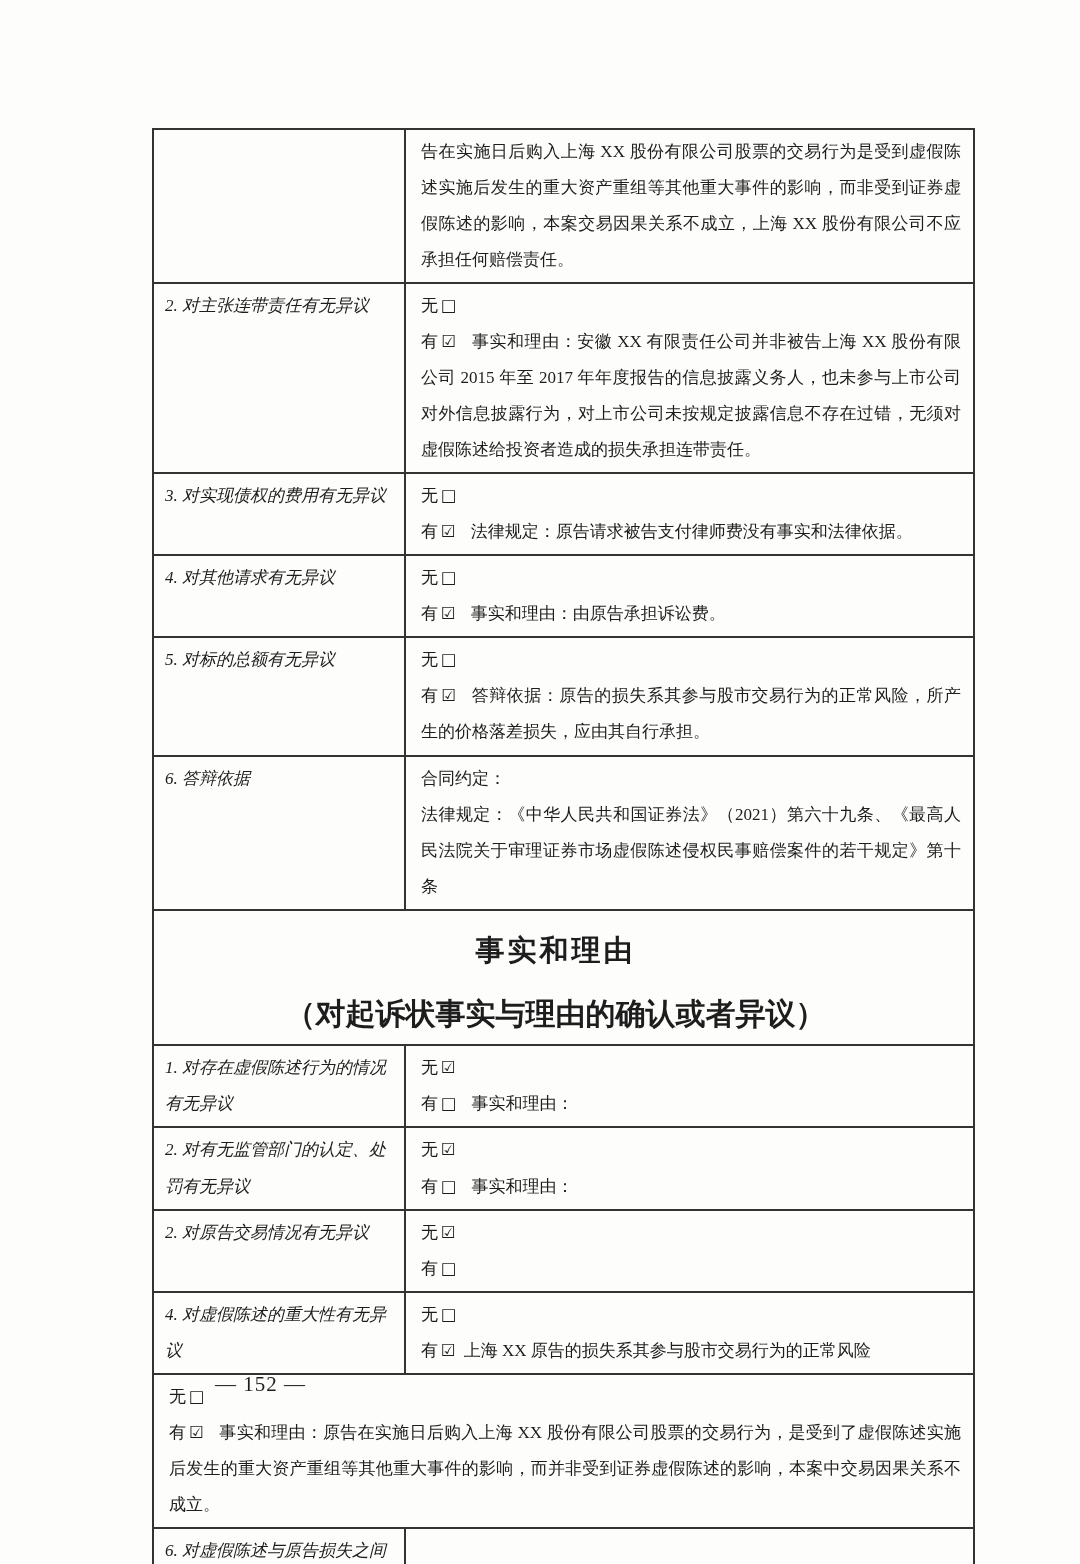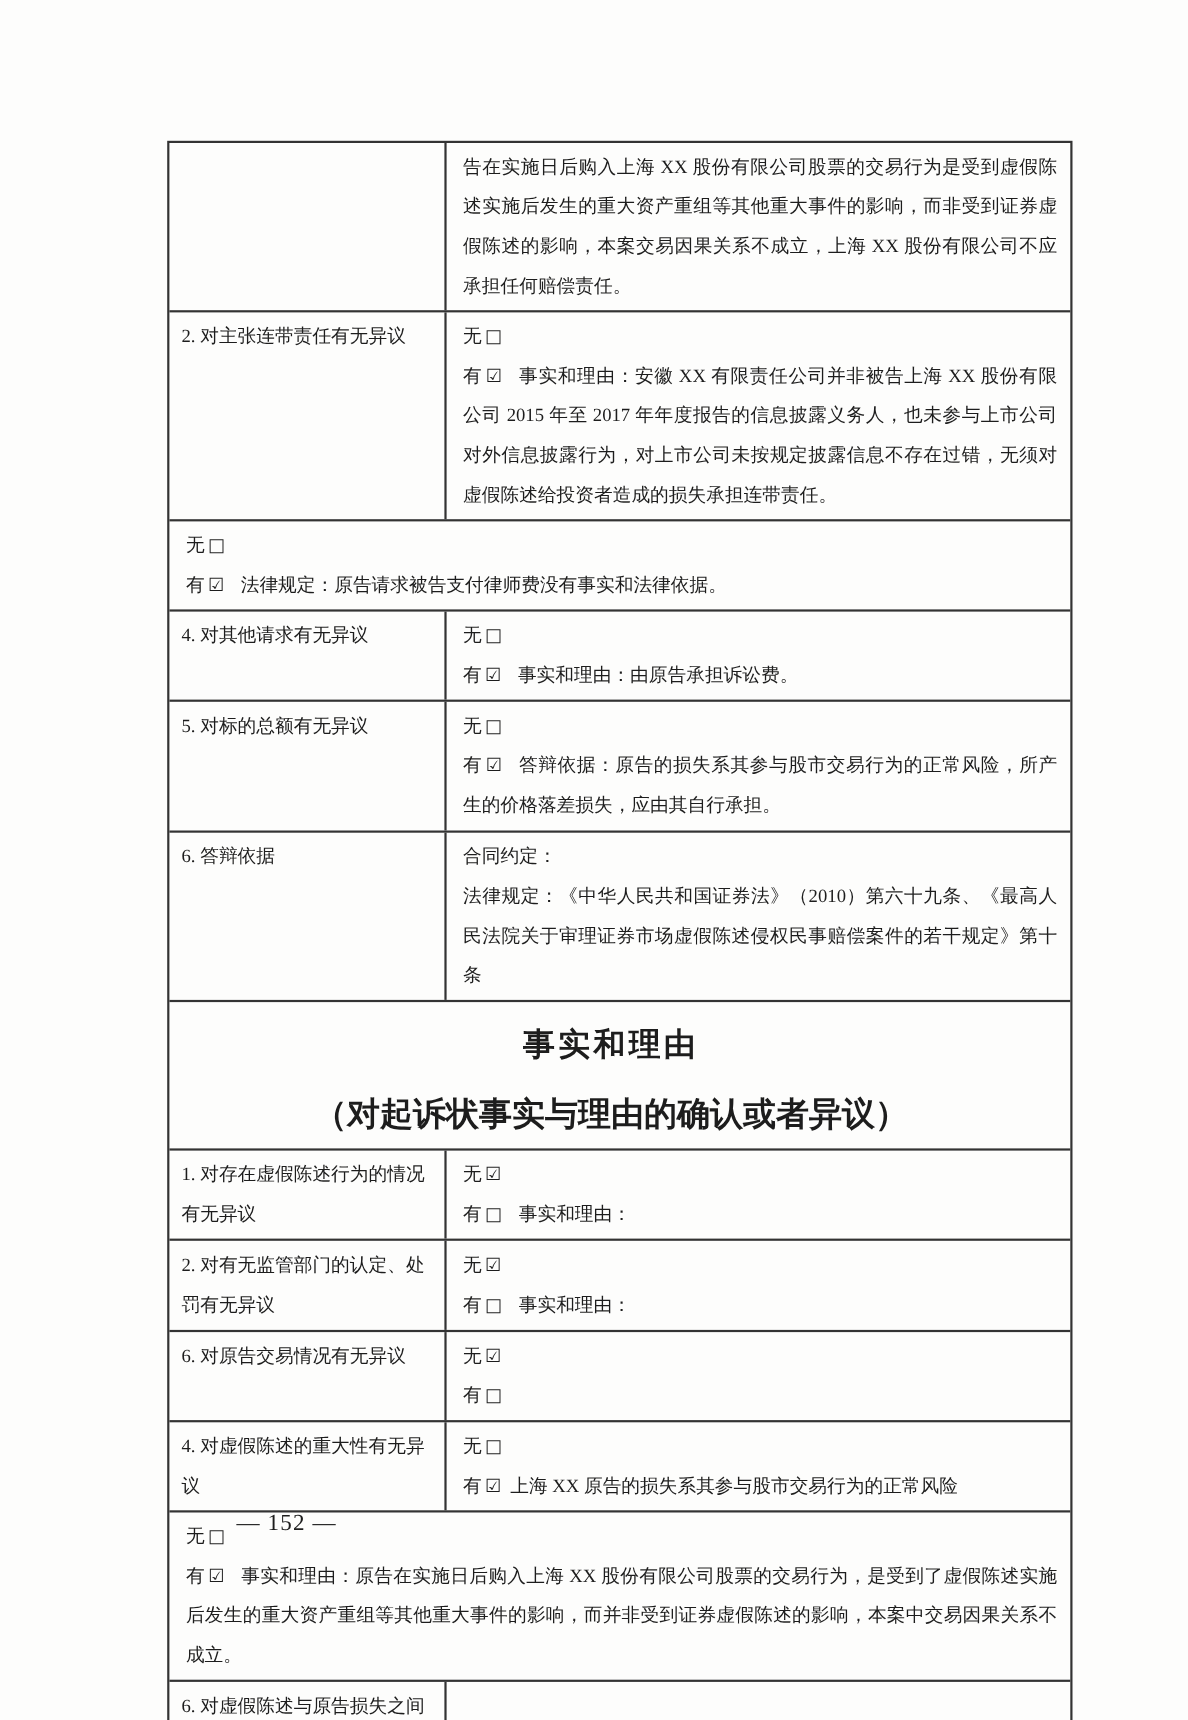--- a/index.html
+++ b/index.html
@@ -18,20 +18,21 @@
     border: 2px solid #333;
   }
   .row { display: flex; border-top: 2px solid #333; }
   .row:first-child { border-top: none; }
   .cell { font-size: 17px; line-height: 2.12; }
   .cell.label {
     flex: 0 0 252px;
     width: 252px;
     border-right: 2px solid #333;
     padding: 4px 10px 4px 11px;
+    font-style: italic;
   }
   .cell.ans {
     flex: 1;
     padding: 4px 12px 4px 15px;
   }
   .para { margin: 0; text-align: justify; }
   .line { white-space: nowrap; }
   .box {
     font-family: "DejaVu Sans", sans-serif;
     font-size: 16.5px;
@@ -78,20 +79,21 @@
 
   <div class="row" style="min-height:152px">
     <div class="cell label">2. 对主张连带责任有无异议</div>
     <div class="cell ans">
       <div class="line"><span>无</span><span class="box">□</span></div>
       <p class="para"><span>有</span><span class="box gap">☑</span><span>事实和理由：安徽 XX 有限责任公司并非被告上海 XX 股份有限公司 2015 年至 2017 年年度报告的信息披露义务人，也未参与上市公司对外信息披露行为，对上市公司未按规定披露信息不存在过错，无须对虚假陈述给投资者造成的损失承担连带责任。</span></p>
     </div>
   </div>
 
   <div class="row" style="min-height:74px">
+    <div class="cell label">3. 对实现债权的费用有无异议</div>
     <div class="cell ans">
       <div class="line"><span>无</span><span class="box">□</span></div>
       <p class="para"><span>有</span><span class="box gap">☑</span><span>法律规定：原告请求被告支付律师费没有事实和法律依据。</span></p>
     </div>
   </div>
 
   <div class="row" style="min-height:76px">
     <div class="cell label">4. 对其他请求有无异议</div>
     <div class="cell ans">
       <div class="line"><span>无</span><span class="box">□</span></div>
@@ -104,21 +106,21 @@
     <div class="cell ans">
       <div class="line"><span>无</span><span class="box">□</span></div>
       <p class="para"><span>有</span><span class="box gap">☑</span><span>答辩依据：原告的损失系其参与股市交易行为的正常风险，所产生的价格落差损失，应由其自行承担。</span></p>
     </div>
   </div>
 
   <div class="row" style="min-height:112px">
     <div class="cell label">6. 答辩依据</div>
     <div class="cell ans">
       <p class="para">合同约定：</p>
-      <p class="para">法律规定：《中华人民共和国证券法》（2010）第六十九条、《最高人民法院关于审理证券市场虚假陈述侵权民事赔偿案件的若干规定》第十条</p>
+      <p class="para">法律规定：《中华人民共和国证券法》（2021）第六十九条、《最高人民法院关于审理证券市场虚假陈述侵权民事赔偿案件的若干规定》第十条</p>
     </div>
   </div>
 
   <div class="header-row">
     <div class="hdr-title">事实和理由</div>
     <div class="hdr-sub">（对起诉状事实与理由的确认或者异议）</div>
   </div>
 
   <div class="row" style="min-height:72px">
     <div class="cell label">1. 对存在虚假陈述行为的情况有无异议</div>
@@ -130,21 +132,21 @@
 
   <div class="row" style="min-height:66px">
     <div class="cell label">2. 对有无监管部门的认定、处罚有无异议</div>
     <div class="cell ans">
       <div class="line"><span>无</span><span class="box">☑</span></div>
       <p class="para"><span>有</span><span class="box gap">□</span><span>事实和理由：</span></p>
     </div>
   </div>
 
   <div class="row" style="min-height:72px">
-    <div class="cell label">6. 对原告交易情况有无异议</div>
+    <div class="cell label">2. 对原告交易情况有无异议</div>
     <div class="cell ans">
       <div class="line"><span>无</span><span class="box">☑</span></div>
       <div class="line"><span>有</span><span class="box">□</span></div>
     </div>
   </div>
 
   <div class="row" style="min-height:70px">
     <div class="cell label">4. 对虚假陈述的重大性有无异议</div>
     <div class="cell ans">
       <div class="line"><span>无</span><span class="box">□</span></div>

